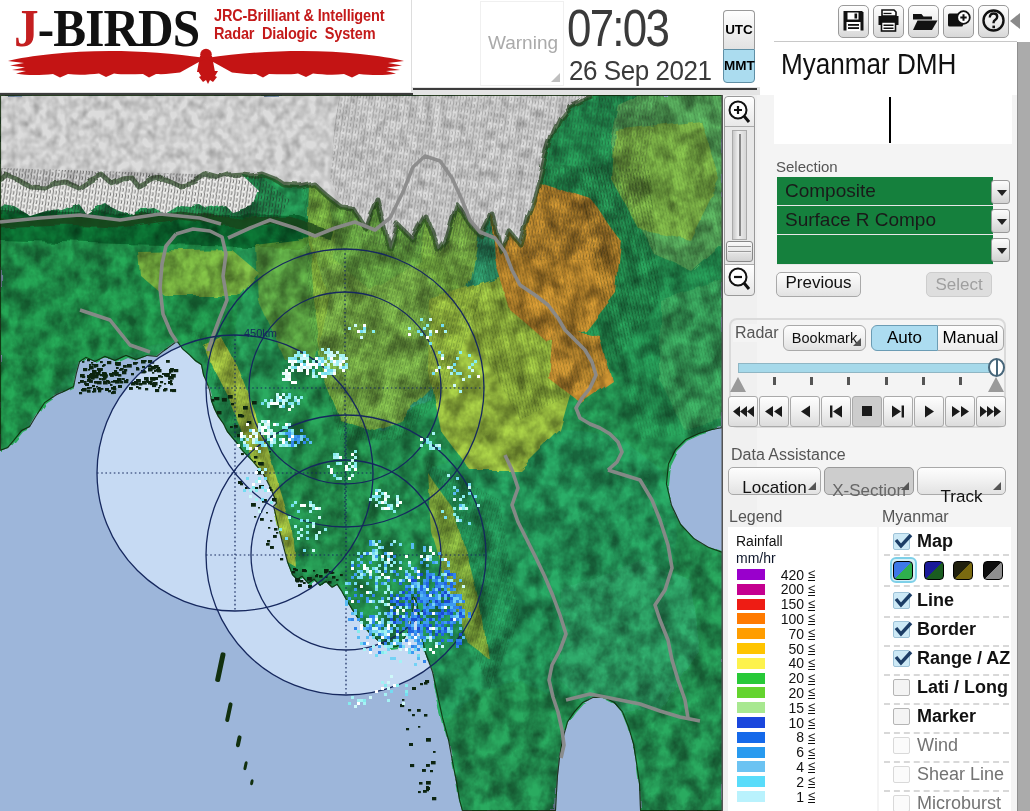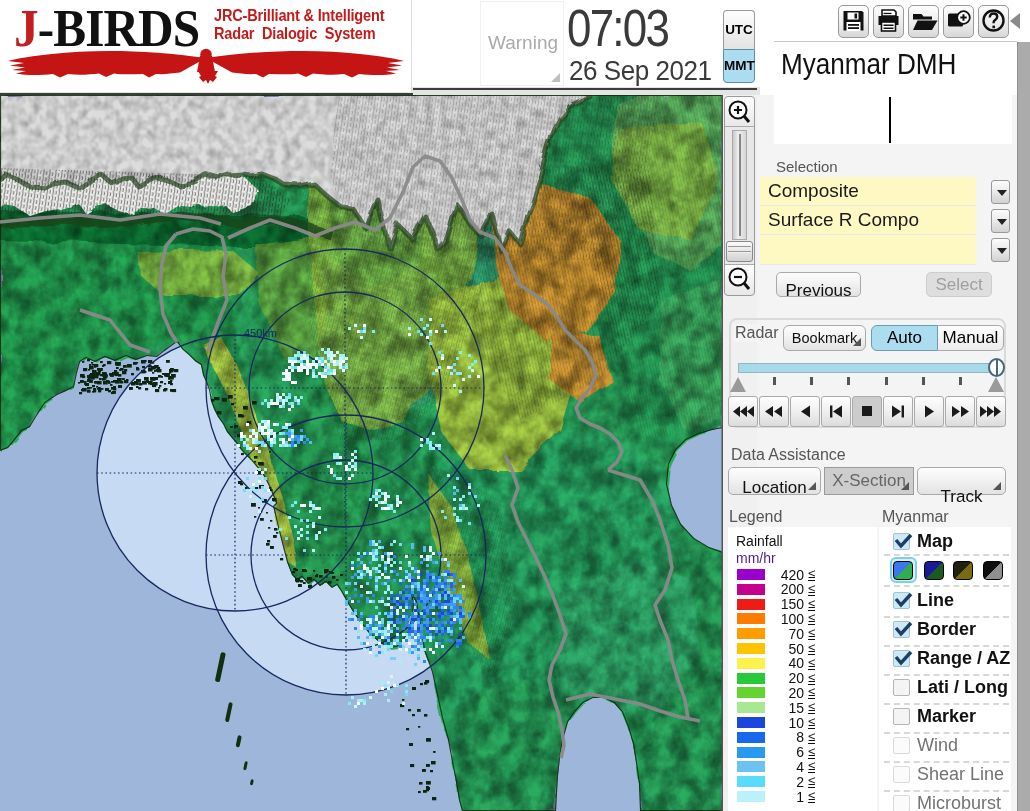--- a/index.html
+++ b/index.html
@@ -3,21 +3,21 @@
 <style>
 *{margin:0;padding:0;box-sizing:border-box}
 html,body{width:1030px;height:811px;overflow:hidden;background:#fff;
   font-family:"Liberation Sans",sans-serif;position:relative}
 .abs{position:absolute}
 .btn{position:absolute;border:1px solid #a9a9a9;border-radius:5px;
   background:linear-gradient(#fdfdfd,#f2f2f2 45%,#e2e2e2);
   color:#111;text-align:center}
 .corner:after{content:"";position:absolute;right:4px;bottom:4px;
   border-left:8px solid transparent;border-bottom:8px solid #555}
-.ddrow{position:absolute;left:760px;width:216px;height:29px;background:#fef9c3;
+.ddrow{position:absolute;left:777px;width:216px;height:29px;background:#15803d;
   border-bottom:1px solid #e8e8e8;font-size:19px;color:#1a1a1a;
   padding:3px 0 0 8px}
 .darr{position:absolute;left:991px;width:19px;height:24px;border:1px solid #999;
   border-radius:3px;background:linear-gradient(#fcfcfc,#e9e9e9 50%,#d2d2d2)}
 .darr:after{content:"";position:absolute;left:4.5px;top:9px;border-left:5px solid transparent;
   border-right:5px solid transparent;border-top:6px solid #222}
 .cb{position:absolute;left:893px;width:17px;height:17px;border:1px solid #9fc3d8;
   background:#cde9f6;border-radius:2px}
 .cbu{position:absolute;left:893px;width:17px;height:17px;border:1px solid #b5b5b5;
   background:#f4f4f4;border-radius:2px}
@@ -2009,21 +2009,21 @@
 <div class="abs" style="left:774px;top:46px;width:238px;height:98px;background:#fff"></div>
 <div class="abs" style="left:781px;top:48px;font-size:29px;color:#111;transform:scaleX(0.9);transform-origin:0 0">Myanmar DMH</div>
 <div class="abs" style="left:889px;top:97px;width:2px;height:46px;background:#000"></div>
 <div class="abs" style="left:776px;top:158px;font-size:15px;color:#555">Selection</div>
 <div class="ddrow" style="top:177px">Composite</div>
 <div class="ddrow" style="top:206px">Surface R Compo</div>
 <div class="ddrow" style="top:235px;height:30px"></div>
 <div class="darr" style="top:180px"></div>
 <div class="darr" style="top:209px"></div>
 <div class="darr" style="top:238px"></div>
-<div class="btn corner2" style="left:776px;top:272px;width:85px;height:25px;font-size:17px;padding-top:8px">Previous</div>
+<div class="btn corner2" style="left:776px;top:272px;width:85px;height:25px;font-size:17px;padding-top:0">Previous</div>
 <div class="abs" style="left:926px;top:272px;width:66px;height:25px;border:1px solid #cdcdcd;border-radius:5px;
   background:#dedede;color:#9f9f9f;font-size:17px;text-align:center;padding-top:2px">Select</div>
 <div class="abs" style="left:729px;top:318px;width:277px;height:110px;border:2px solid #dadada;border-radius:8px"></div>
 <div class="abs" style="left:733px;top:324px;font-size:16px;color:#555;background:#f4f4f4;padding:0 2px">Radar</div>
 <div class="btn corner" style="left:783px;top:325px;width:83px;height:26px;font-size:14.5px;padding-top:4px;border-radius:6px">Bookmark</div>
 <div class="abs" style="left:871px;top:325px;width:67px;height:26px;border:1px solid #6b9cb4;border-radius:6px 0 0 6px;
   background:#acdcf0;font-size:17px;text-align:center;padding-top:2px">Auto</div>
 <div class="abs" style="left:938px;top:325px;width:66px;height:26px;border:1px solid #a9a9a9;border-left:none;border-radius:0 6px 6px 0;
   background:linear-gradient(#fdfdfd,#ececec);font-size:17px;text-align:center;padding-top:2px">Manual</div>
 <div class="abs" style="left:738px;top:363px;width:264px;height:10px;background:#a6d9ea;border:1px solid #8fb6c4"></div>
@@ -2077,27 +2077,27 @@
         <path d="M3,8 l8,5.5 -8,5.5 z M12,8 l8,5.5 -8,5.5 z"></path>
       </g>
     </svg></div>
 <div class="abs" style="left:976px;top:396px;width:30px;height:31px;border:1px solid #aaa;border-radius:3px;background:linear-gradient(#fefefe,#efefef 50%,#dcdcdc)"><svg width="23" height="27" viewBox="0 0 23 27" style="margin:1px 0 0 3px">
       <g fill="#1a1a1a" transform="translate(0,0)">
         <path d="M0,8 l7,5.5 -7,5.5 z M7,8 l7,5.5 -7,5.5 z M14,8 l7,5.5 -7,5.5 z"></path>
       </g>
     </svg></div>
 <div class="abs" style="left:731px;top:446px;font-size:16px;color:#555">Data Assistance</div>
 <div class="btn corner" style="left:728px;top:467px;width:93px;height:28px;font-size:17px;padding-top:10px">Location</div>
-<div class="abs corner" style="left:824px;top:467px;width:90px;height:28px;border:1px solid #9a9a9a;border-radius:0;
-  background:#cdcdcd;color:#666;font-size:17px;text-align:center;padding-top:3px">X-Section</div>
+<div class="abs corner" style="left:824px;top:467px;width:90px;height:28px;border:1px solid #9a9a9a;border-radius:5px;
+  background:#cdcdcd;color:#666;font-size:17px;text-align:center;padding-top:13px">X-Section</div>
 <div class="btn corner" style="left:917px;top:467px;width:89px;height:28px;font-size:17px;padding-top:19px">Track</div>
 <div class="abs" style="left:729px;top:508px;font-size:16px;color:#555">Legend</div>
 <div class="abs" style="left:728px;top:527px;width:149px;height:284px;background:#fff"></div>
 <div class="abs" style="left:736px;top:533px;font-size:14px;color:#111">Rainfall</div>
-<div class="abs" style="left:736px;top:550px;font-size:14px;color:#4c1d95">mm/hr</div>
+<div class="abs" style="left:736px;top:550px;font-size:14px;color:#0f172a">mm/hr</div>
 <div class="sw" style="top:569.0px;background:#9900cc"></div>
 <div class="lnum" style="left:766px;top:566.5px">420</div>
 <div class="leq" style="top:567.0px">≤</div>
 <div class="sw" style="top:583.8px;background:#c4008f"></div>
 <div class="lnum" style="left:766px;top:581.3px">200</div>
 <div class="leq" style="top:581.8px">≤</div>
 <div class="sw" style="top:598.6px;background:#ee1c14"></div>
 <div class="lnum" style="left:766px;top:596.1px">150</div>
 <div class="leq" style="top:596.6px">≤</div>
 <div class="sw" style="top:613.4px;background:#ff7a00"></div>

